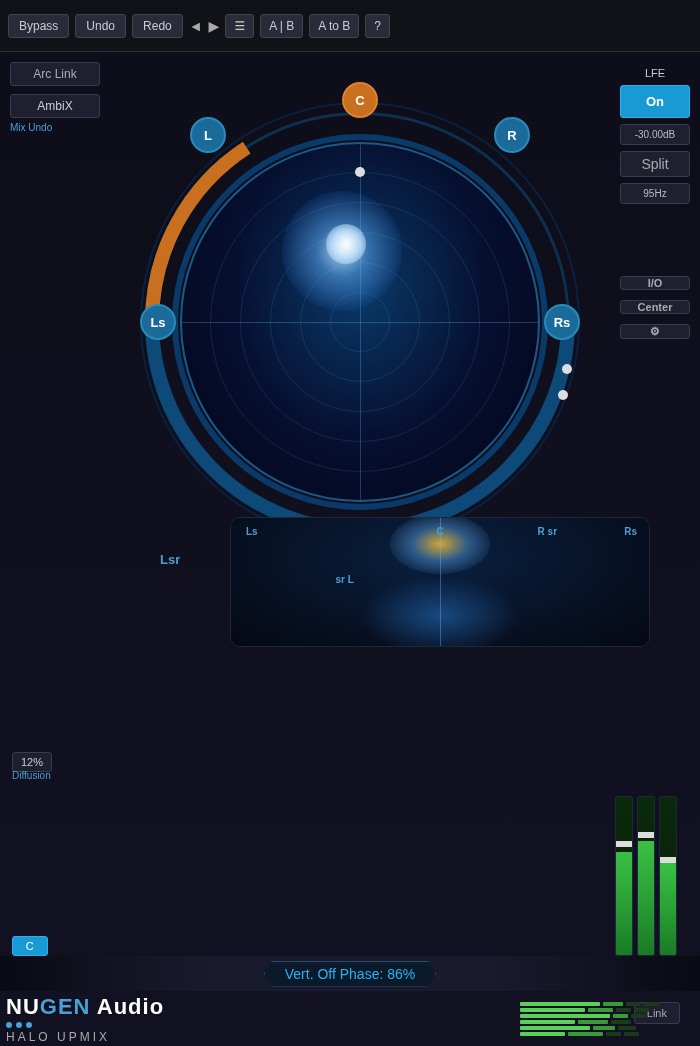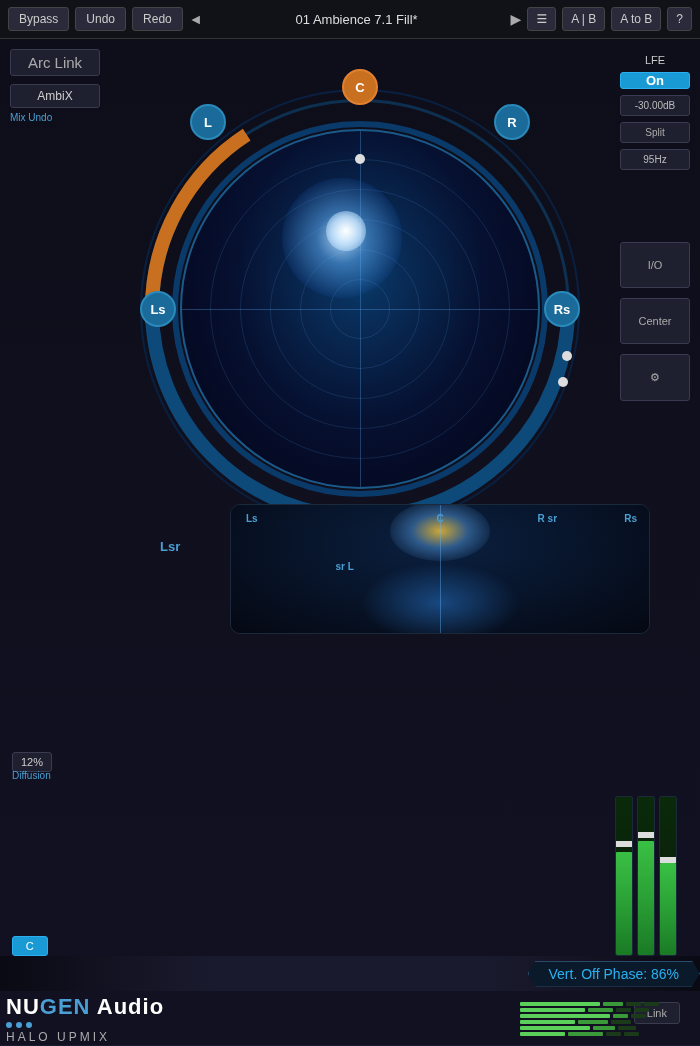--- a/index.html
+++ b/index.html
@@ -8,21 +8,21 @@
       height: 1046px;
       background: #1a1a2e;
       font-family: Arial, sans-serif;
       overflow: hidden;
       position: relative;
     }
 
     
     .top-bar {
       width: 100%;
-      height: 39px;
+      height: 52px;
       background: #111118;
       display: flex;
       align-items: center;
       padding: 0 8px;
       gap: 6px;
       border-bottom: 1px solid #333;
     }
     .top-btn {
       background: #2a2a3a;
       border: 1px solid #444;
@@ -85,21 +85,21 @@
       gap: 8px;
       position: relative;
       z-index: 10;
     }
 
     .small-btn {
       background: #1e2030;
       border: 1px solid #3a3a50;
       color: #aaa;
       padding: 4px 8px;
-      font-size: 15px;
+      font-size: 12px;
       border-radius: 3px;
       cursor: pointer;
       text-align: center;
     }
 
     .mix-type-btn {
       background: #1e2030;
       border: 1px solid #3a3a50;
       color: #ccc;
       padding: 4px 8px;
@@ -232,21 +232,21 @@
       display: flex;
       flex-direction: column;
       gap: 6px;
       z-index: 10;
     }
 
     .on-btn {
       background: #1a9ad4;
       border: 1px solid #2ab0f0;
       color: #fff;
-      padding: 0 8px;
+      padding: 8px 8px;
       font-size: 13px;
       border-radius: 3px;
       cursor: pointer;
       text-align: center;
       font-weight: bold;
     }
 
     .value-display {
       background: #1e2030;
       border: 1px solid #3a3a50;
@@ -255,21 +255,21 @@
       font-size: 10px;
       border-radius: 3px;
       text-align: center;
     }
 
     .split-btn {
       background: #1e2030;
       border: 1px solid #3a3a50;
       color: #aaa;
       padding: 4px 8px;
-      font-size: 10px;
+      font-size: 14px;
       border-radius: 3px;
       cursor: pointer;
       text-align: center;
     }
 
     .filter-display {
       background: #1e2030;
       border: 1px solid #3a3a50;
       color: #bbb;
       padding: 4px 10px;
@@ -333,21 +333,21 @@
     
     .bottom-bar {
       position: absolute;
       bottom: 55px;
       left: 0;
       right: 0;
       height: 35px;
       background: linear-gradient(90deg, #0a0a14 0%, #1a1a2e 30%, #1a1a2e 70%, #0a0a14 100%);
       display: flex;
       align-items: center;
-      justify-content: flex-end;
+      justify-content: center;
     }
 
     .phase-display {
       background: #0a1a2a;
       border: 1px solid #2a4a6a;
       color: #2ab0f0;
       padding: 4px 20px;
       font-size: 14px;
       border-radius: 3px;
       clip-path: polygon(8px 0%, calc(100% - 8px) 0%, 100% 50%, calc(100% - 8px) 100%, 8px 100%, 0% 50%);
@@ -439,26 +439,27 @@
       font-size: 11px;
       border-radius: 3px;
       cursor: pointer;
     }
 
     
     .io-btn {
       background: #1e2030;
       border: 1px solid #3a3a50;
       color: #aaa;
-      padding: 16px 8px;
+      padding: 0 8px;
       font-size: 11px;
       border-radius: 3px;
       cursor: pointer;
       text-align: center;
       margin-bottom: 4px;
+      font-weight: bold;
     }
 
     
     .diffusion-area {
       position: absolute;
       bottom: 265px;
       left: 12px;
       display: flex;
       flex-direction: column;
       gap: 2px;
@@ -546,23 +547,20 @@
     }
   </style>
 </head>
 <body>
 
 <div class="top-bar">
   <button class="top-btn">Bypass</button>
   <button class="top-btn">Undo</button>
   <button class="top-btn">Redo</button>
   <div class="nav-arrow">◄</div>
-  <div class="preset-area">
-    <span class="preset-name">01 Ambience 7.1 Fill*</span>
-  </div>
   <div class="nav-arrow">▶</div>
   <button class="ab-btn">☰</button>
   <button class="ab-btn">A | B</button>
   <button class="ab-btn">A to B</button>
   <button class="question-btn">?</button>
 </div>
 
 <div class="main-area">
 
   <div class="left-panel">

